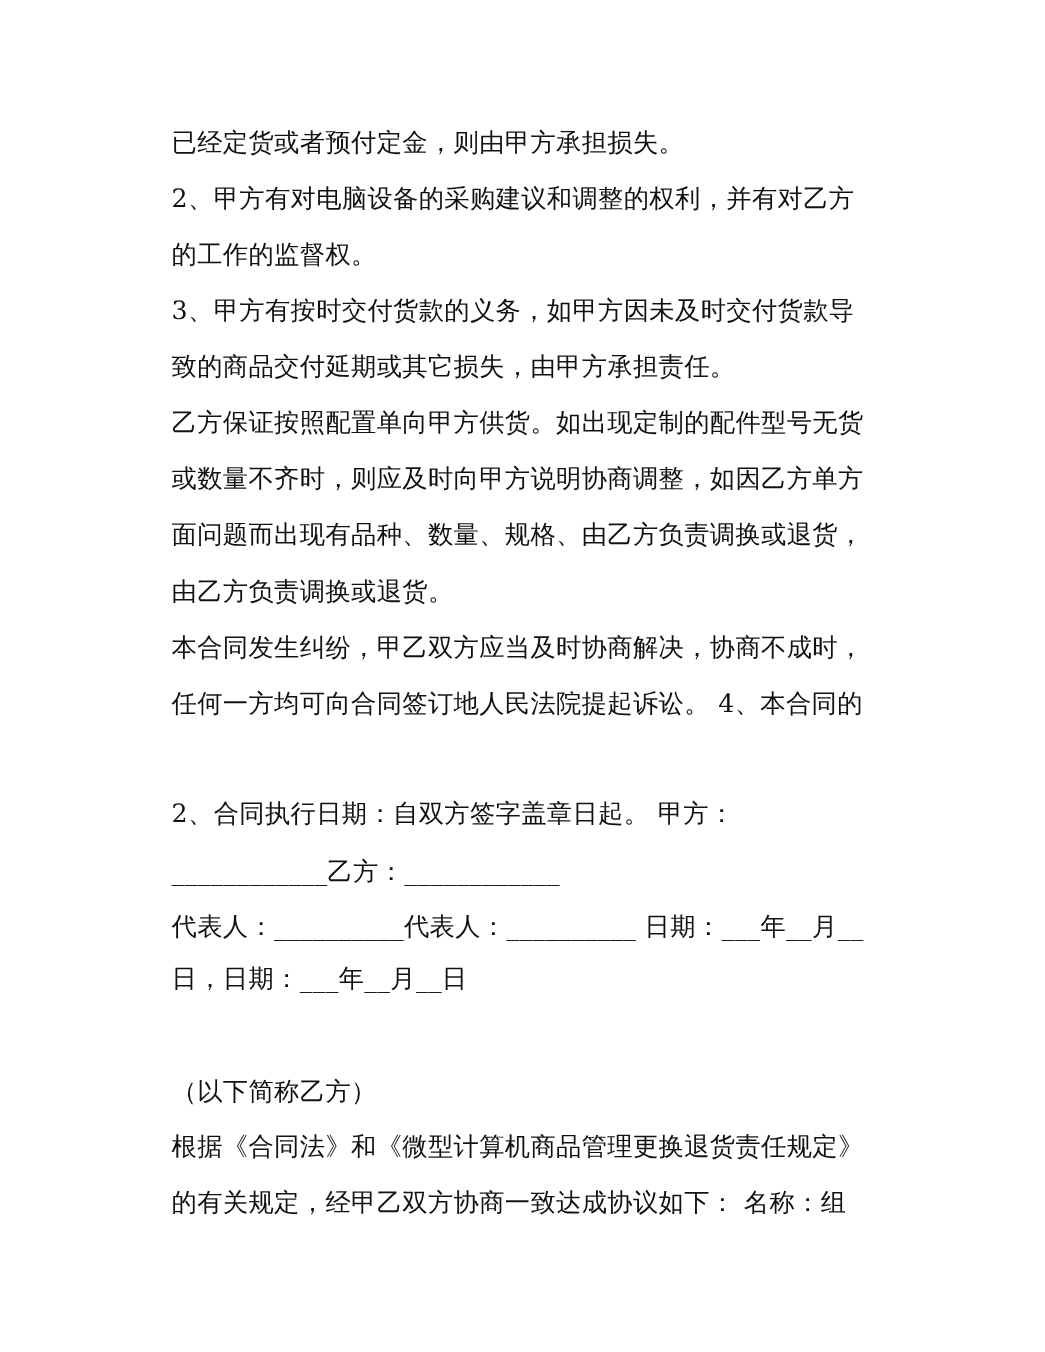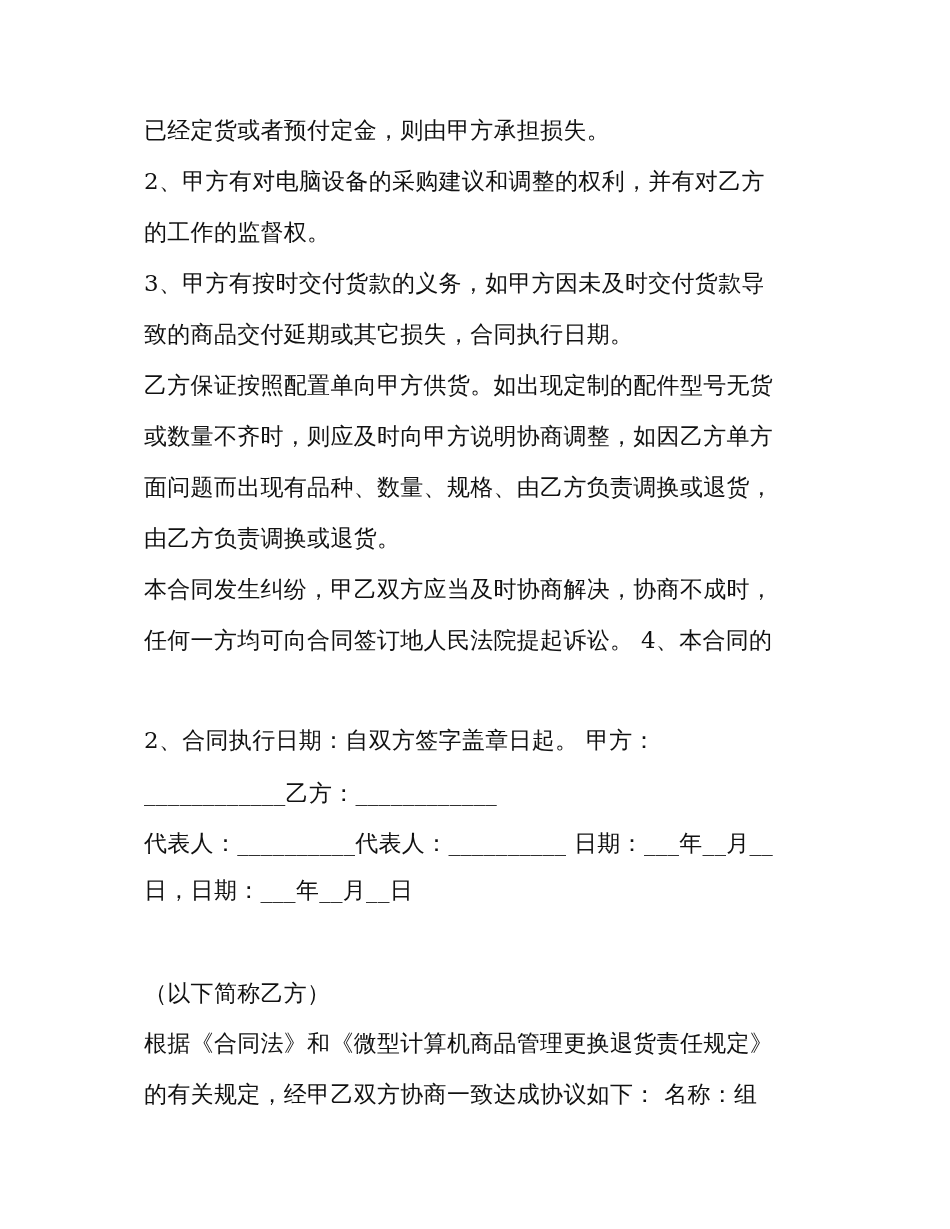--- a/index.html
+++ b/index.html
@@ -1,29 +1,29 @@
 <!DOCTYPE html>
 <html><head>
 <meta charset="utf-8">
 <style>
   html, body { margin: 0; padding: 0; background: #ffffff; }
   body { width: 950px; height: 1229px; position: relative; overflow: hidden;
          font-family: "DejaVu Serif", "Liberation Serif", serif; color: #111; }
-  .page { position: absolute; left: 4px; top: 0; width: 766px; height: 1229px; background: #fff; }
+  .page { position: absolute; left: 16px; top: 0; width: 766px; height: 1229px; background: #fff; }
   .line { position: absolute; left: 140px; font-size: 23px; line-height: 30px; white-space: nowrap; letter-spacing: 0.3px; }
 </style>
 </head>
 <body>
 
 <div class="page">
   <div class="line" style="top:115px">已经定货或者预付定金，则由甲方承担损失。</div>
   <div class="line" style="top:166px">2、甲方有对电脑设备的采购建议和调整的权利，并有对乙方</div>
   <div class="line" style="top:217px">的工作的监督权。</div>
   <div class="line" style="top:268px">3、甲方有按时交付货款的义务，如甲方因未及时交付货款导</div>
-  <div class="line" style="top:319px">致的商品交付延期或其它损失，合同执行日期。</div>
+  <div class="line" style="top:319px">致的商品交付延期或其它损失，由甲方承担责任。</div>
   <div class="line" style="top:370px">乙方保证按照配置单向甲方供货。如出现定制的配件型号无货</div>
   <div class="line" style="top:421px">或数量不齐时，则应及时向甲方说明协商调整，如因乙方单方</div>
   <div class="line" style="top:472px">面问题而出现有品种、数量、规格、由乙方负责调换或退货，</div>
   <div class="line" style="top:523px">由乙方负责调换或退货。</div>
   <div class="line" style="top:574px">本合同发生纠纷，甲乙双方应当及时协商解决，协商不成时，</div>
   <div class="line" style="top:625px">任何一方均可向合同签订地人民法院提起诉讼。 4、本合同的</div>
   <div class="line" style="top:725px">2、合同执行日期：自双方签字盖章日起。 甲方：</div>
   <div class="line" style="top:778px">____________乙方：____________</div>
   <div class="line" style="top:828px">代表人：__________代表人：__________ 日期：___年__月__</div>
   <div class="line" style="top:875px">日，日期：___年__月__日</div>

